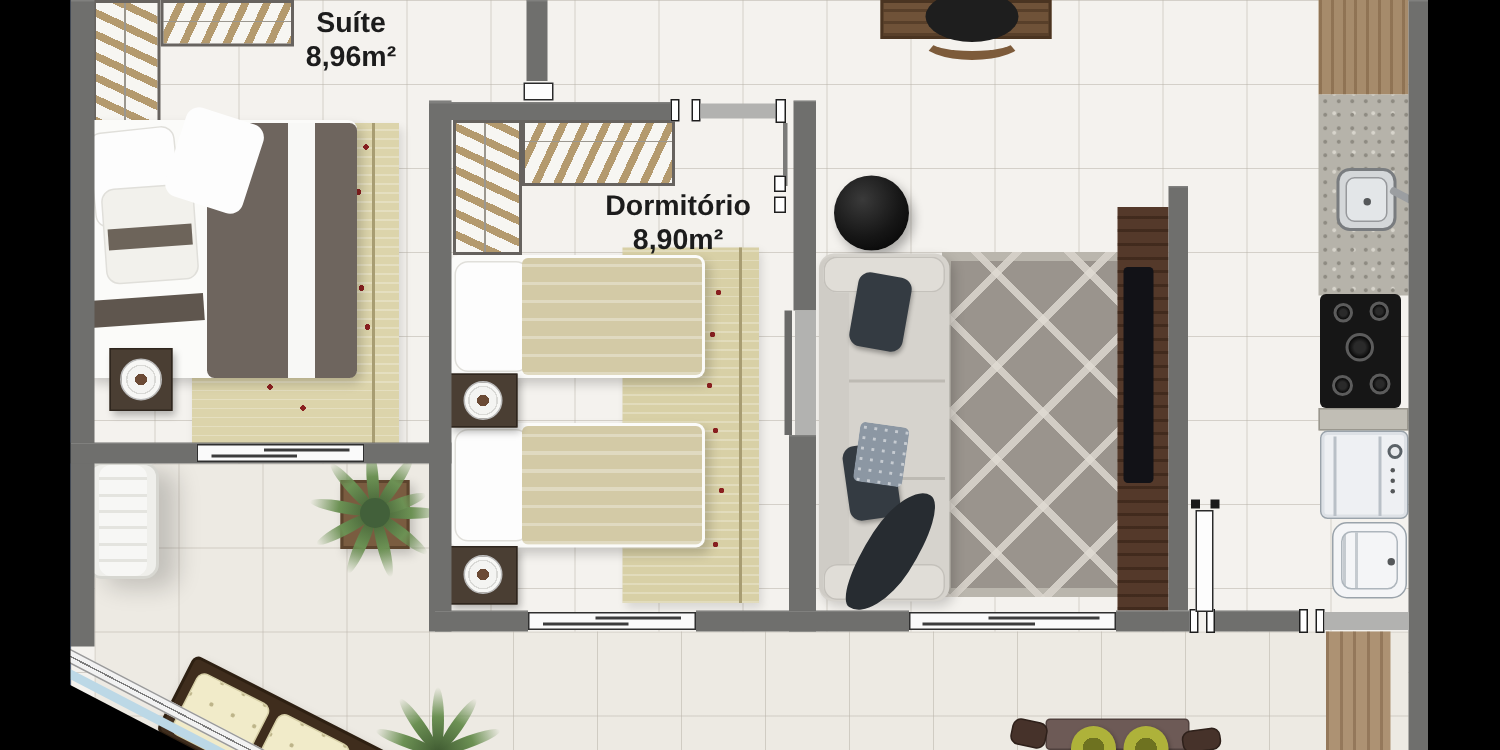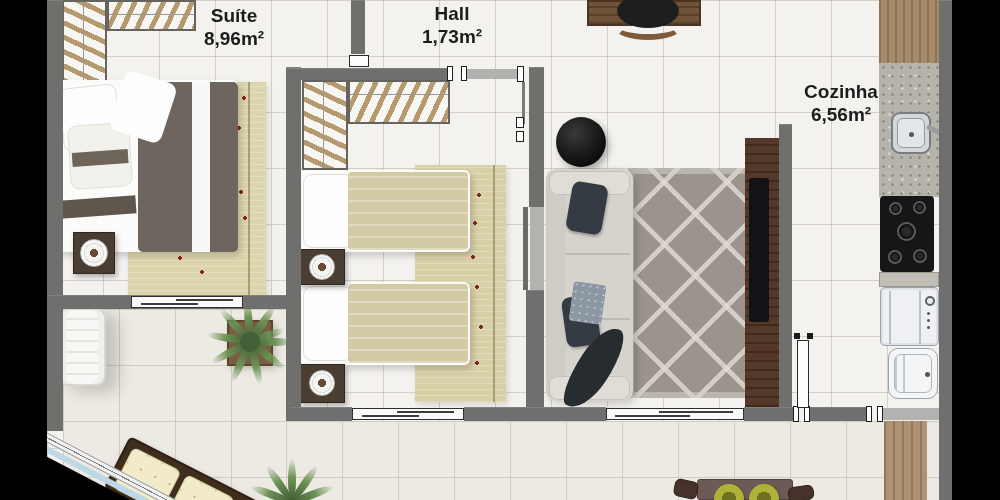--- a/index.html
+++ b/index.html
@@ -312,27 +312,23 @@
   <div class="hinge" style="left:807px;top:333px;width:6px;height:6px"></div>
   <div class="wall" style="left:810px;top:407px;width:56px;height:14px"></div>
   <div class="jamb" style="left:866px;top:406px;width:6px;height:16px"></div>
   <div class="jamb" style="left:877px;top:406px;width:6px;height:16px"></div>
   <div class="wall-light" style="left:883px;top:408px;width:56px;height:12px"></div>
 
   <div class="room-label" style="left:234px;top:4px">
     <div>Suíte</div>
     <div>8,96m²</div>
   </div>
-  <div class="room-label" style="left:452px;top:2px">
-    <div>Hall</div>
-    <div>1,73m²</div>
-  </div>
-  <div class="room-label" style="left:841px;top:80px">
-    <div>Cozinha</div>
-    <div>6,56m²</div>
+  <div class="room-label" style="left:452px;top:126px">
+    <div>Dormitório</div>
+    <div>8,90m²</div>
   </div>
 
   <div class="rail-white" style="left:44px;top:431px;width:152px;height:9px;transform:rotate(27.5deg)"></div>
   <div class="rail-glass" style="left:41px;top:443px;width:158px;height:6px;transform:rotate(27.5deg)"></div>
   <div class="mask" style="left:34px;top:450px;width:230px;height:150px;transform:rotate(27.5deg);transform-origin:0 0"></div>
   <div class="mask" style="left:0;top:0;width:47px;height:500px"></div>
   <div class="mask" style="left:952px;top:0;width:48px;height:500px"></div>
 
 </div>
 

